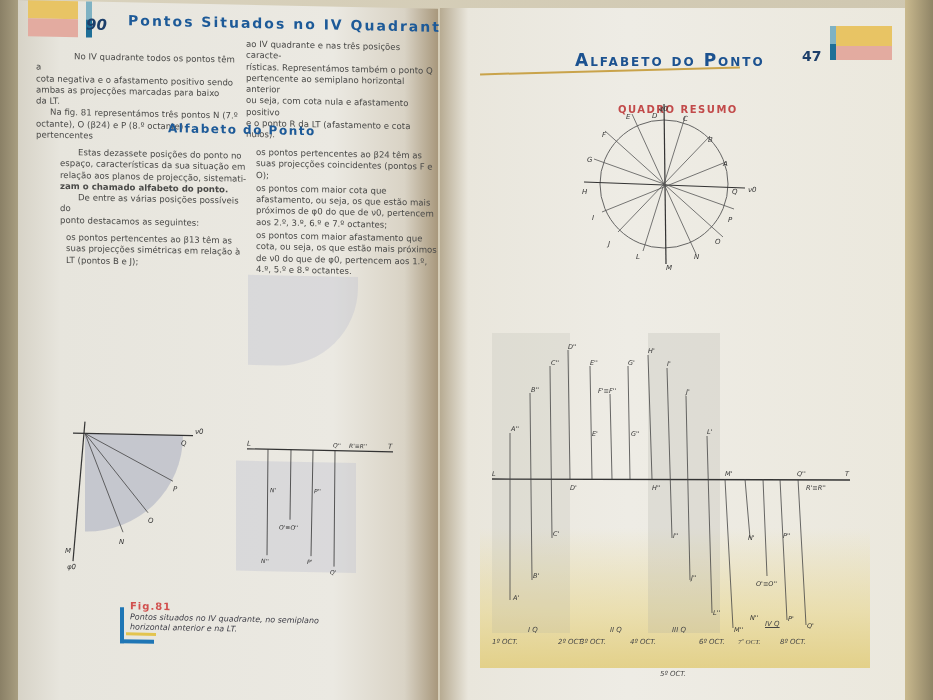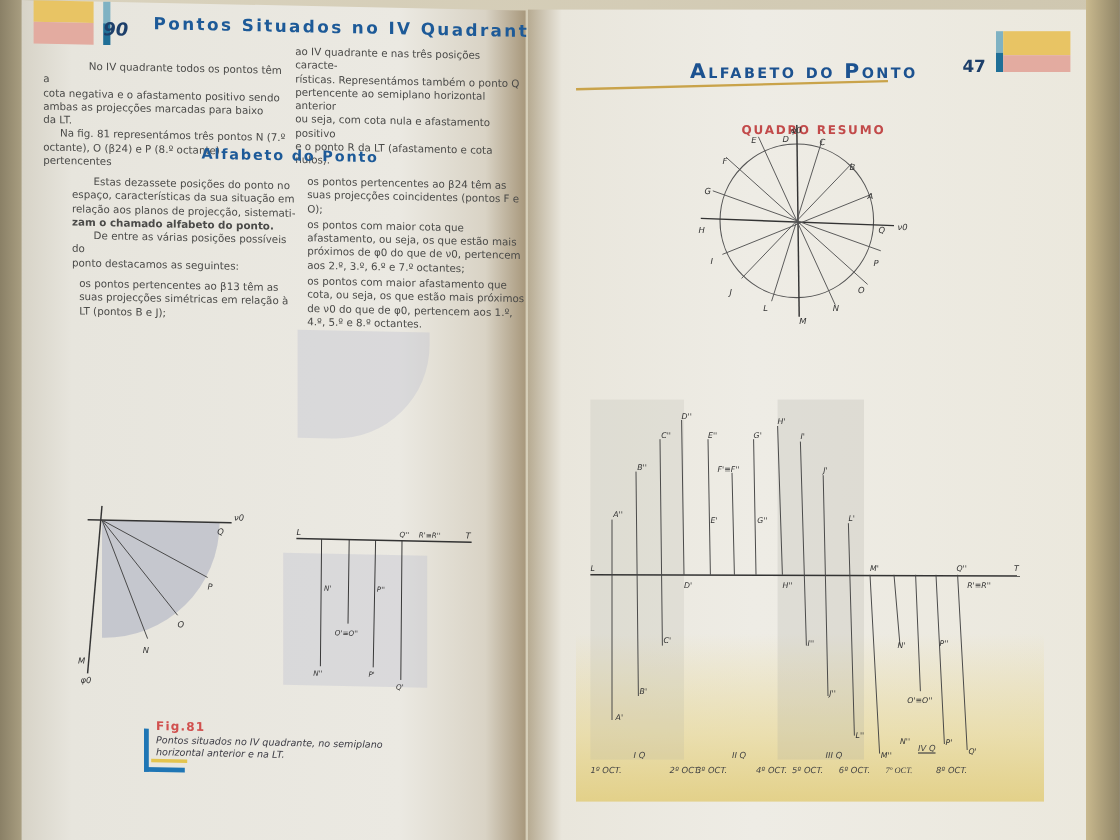--- a/index.html
+++ b/index.html
@@ -225,28 +225,28 @@
       <text x="276" y="248">O'≡O''</text>
       <text x="303" y="200">P''</text>
       <text x="308" y="283">P'</text>
       <text x="327" y="290">Q'</text>
     </g>
   </svg>
 
   <div style="position:absolute;left:0;top:618px;width:470px;font-size:7px;font-style:italic;color:#444;">
     <span style="position:absolute;left:88px;">I Q</span>
     <span style="position:absolute;left:170px;">II Q</span>
-    <span style="position:absolute;left:248px;">III Q</span>
+    <span style="position:absolute;left:232px;">III Q</span>
     <span style="position:absolute;left:325px;top:-6px;text-decoration:underline;">IV Q</span>
   </div>
   <div style="position:absolute;left:0;top:630px;width:470px;font-size:7px;font-style:italic;color:#444;">
     <span style="position:absolute;left:52px;">1º OCT.</span>
     <span style="position:absolute;left:118px;">2º OCT.</span>
     <span style="position:absolute;left:140px;">3º OCT.</span>
     <span style="position:absolute;left:190px;">4º OCT.</span>
-    <span style="position:absolute;left:220px;">5º OCT.</span>
+    <span style="position:absolute;left:220px;margin-top:32px;">5º OCT.</span>
     <span style="position:absolute;left:259px;">6º OCT.</span>
     <span style="position:absolute;left:298px;font-family:Liberation Serif, serif;">7º OCT.</span>
     <span style="position:absolute;left:340px;">8º OCT.</span>
   </div>
 </div>
 
 <div class="right-edge"></div>
 
 </body></html>

